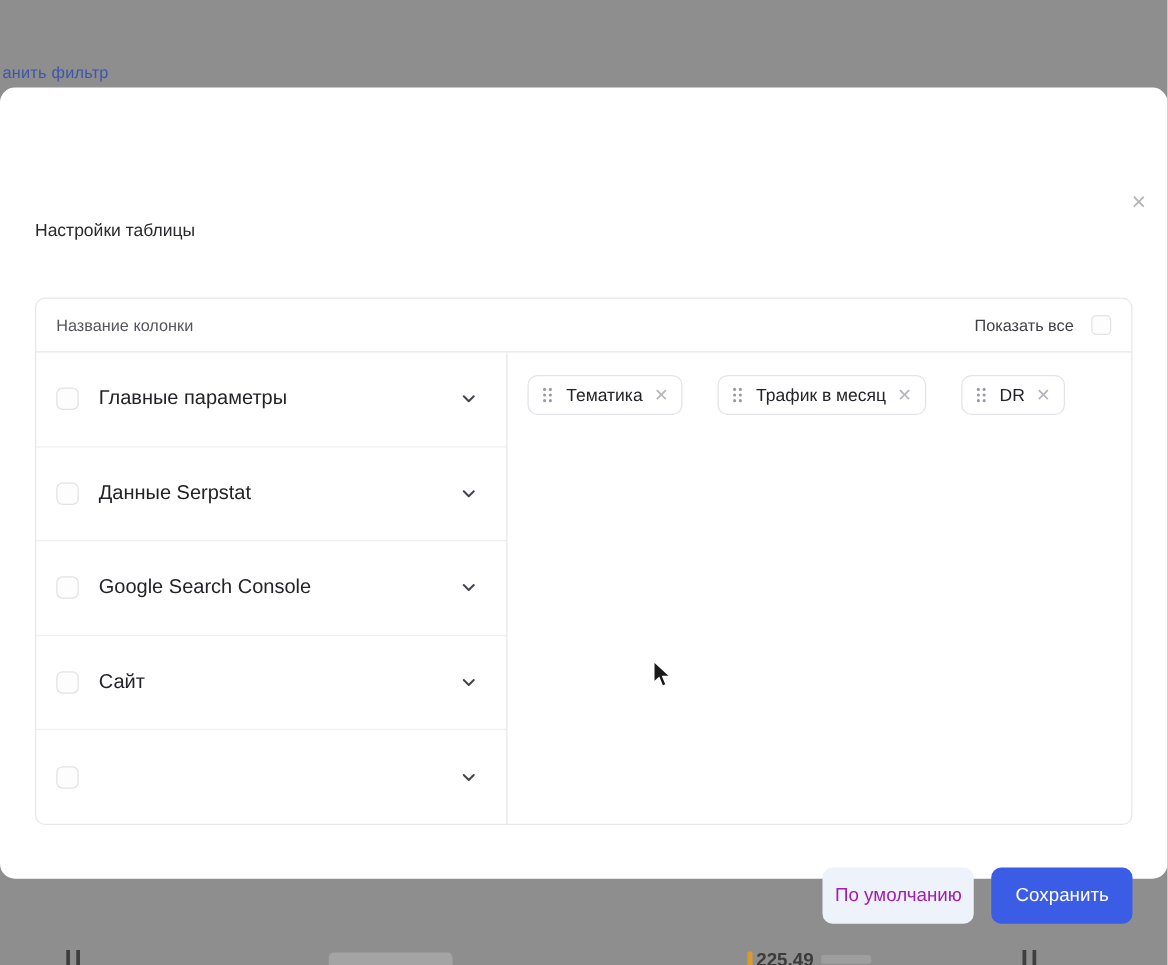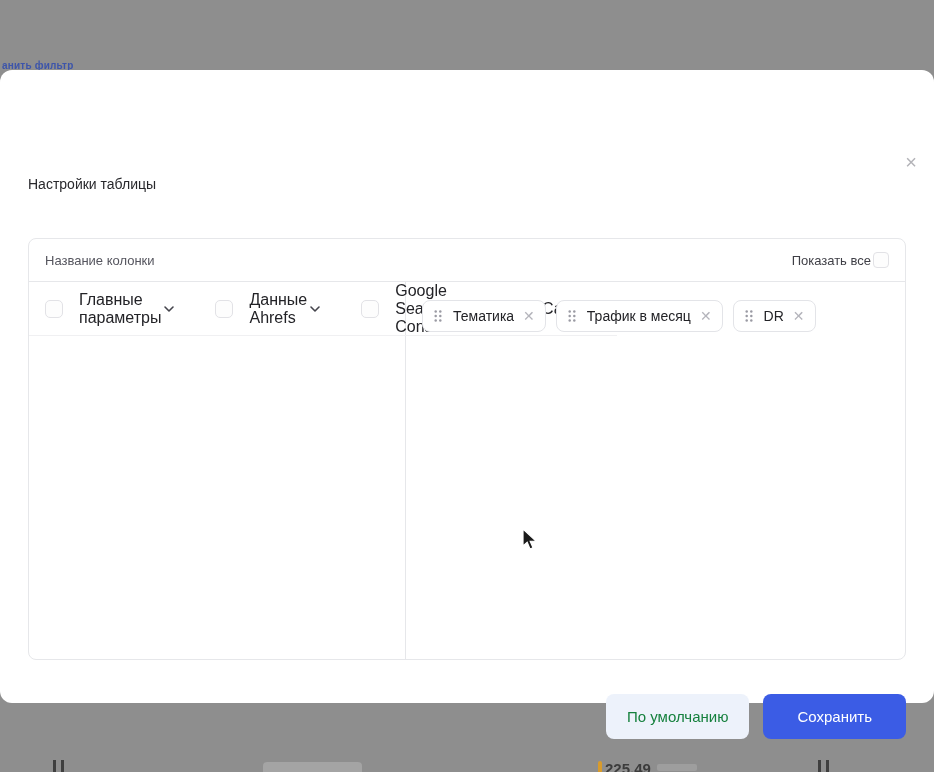--- a/index.html
+++ b/index.html
@@ -6,22 +6,22 @@
   html, body { width: 934px; height: 772px; }
   body {
     position: relative;
     font-family: "Liberation Sans", sans-serif;
     background: #8e8e8e;
     overflow: hidden;
   }
 
   
   .bg-link {
-    position: absolute; left: 2px; top: 60px;
-    font-size: 10px; font-weight: 700; color: #3d55aa;
+    position: absolute; left: 2px; top: 50px;
+    font-size: 13px; font-weight: 400; color: #3d55aa;
     letter-spacing: .2px;
   }
   .bottom-frag { position: absolute; top: 760px; }
   .two-bars { display: flex; gap: 5px; }
   .two-bars i { display: block; width: 3px; height: 14px; background: #3f3f3f; }
   .frag-pill {
     position: absolute; left: 263px; top: 762px;
     width: 99px; height: 14px; background: #a4a4a4;
     border-radius: 4px 4px 0 0;
   }
@@ -61,52 +61,52 @@
     display: flex; flex-direction: column;
   }
   .panel-header {
     height: 43px; flex: 0 0 43px;
     display: flex; align-items: center;
     padding: 0 16px;
     border-bottom: 1px solid #e6e7ea;
   }
   .panel-header .left-label { font-size: 13px; color: #55555e; }
   .panel-header .spacer { flex: 1; }
-  .panel-header .right-label { font-size: 13px; color: #3f3f46; margin-right: 2px; }
+  .panel-header .right-label { font-size: 13px; color: #3f3f46; margin-right: 14px; }
   .checkbox {
     display: inline-block; width: 16px; height: 16px;
     border: 1px solid #e2e2e6; border-radius: 4px;
     background: #fdfdfd; cursor: pointer;
   }
 
   .panel-body { display: flex; flex: 1; min-height: 0; }
   .col-left {
     width: 377px; flex: 0 0 377px;
     border-right: 1px solid #e6e7ea;
-    display: flex; 
+    display: flex; flex-direction: column;
   }
   .cat-row {
     height: 54px; flex: 1;
     display: flex; align-items: center;
     padding: 0 22px 0 16px;
     border-bottom: 1px solid #f0f0f2;
     cursor: pointer;
   }
   .cat-row:last-child { border-bottom: none; }
   .cat-row .checkbox { width: 18px; height: 18px; border-radius: 5px; flex: 0 0 18px; }
   .cat-row .cat-label { margin-left: 16px; font-size: 16px; color: #232327; }
   .cat-row .grow { flex: 1; }
   .green-dot {
     width: 8px; height: 8px; border-radius: 50%;
     background: #4ca764; margin-right: 14px;
   }
   .chevron { width: 16px; height: 16px; flex: 0 0 16px; }
 
   .col-right { flex: 1; padding: 18px 16px; }
-  .chips { display: flex; gap: 10px; flex-wrap: wrap; }
+  .chips { display: flex; gap: 28px; flex-wrap: wrap; }
   .chip {
     display: inline-flex; align-items: center;
     height: 32px; padding: 0 10px;
     border: 1px solid #e3e4e8; border-radius: 8px;
     background: #ffffff;
   }
   .chip .handle { width: 10px; height: 14px; margin-right: 10px; cursor: grab; }
   .chip .chip-label { font-size: 14px; color: #232327; white-space: nowrap; }
   .chip .chip-x {
     margin-left: 9px; font-size: 14px; color: #b4b4bb;
@@ -115,22 +115,22 @@
 
   .footer-buttons {
     position: absolute; right: 28px; top: 624px;
     display: flex; gap: 14px;
   }
   .btn {
     height: 45px; border: none; border-radius: 8px;
     font-family: "Liberation Sans", sans-serif;
     font-size: 15px; cursor: pointer;
   }
-  .btn-default { background: #edf2fb; color: #15803d; padding: 0 21px; }
-  .btn-save { background: #3b5ce5; color: #ffffff; padding: 0 34px; }
+  .btn-default { background: #edf2fb; color: #a21caf; padding: 0 10px; }
+  .btn-save { background: #3b5ce5; color: #ffffff; padding: 0 19px; }
 
   .cursor { position: absolute; left: 521px; top: 528px; pointer-events: none; }
 </style>
 </head>
 <body>
 
 <div class="bg-link">анить фильтр</div>
 
 <div class="bottom-frag two-bars" style="left:53px">
     <i></i>
@@ -162,29 +162,29 @@
 
         <div class="cat-row">
           <span class="checkbox"></span>
           <span class="cat-label">Главные параметры</span>
           <span class="grow"></span>
           <svg class="chevron" viewBox="0 0 16 16">
               <polyline points="4,6 8,10 12,6" fill="none" stroke="#44444c" stroke-width="1.6" stroke-linecap="round" stroke-linejoin="round"></polyline>
             </svg>
         </div>
 
-        <div class="cat-row">
-          <span class="checkbox"></span>
-          <span class="cat-label">Данные Ahrefs</span>
-          <span class="grow"></span>
-          <svg class="chevron" viewBox="0 0 16 16">
-              <polyline points="4,6 8,10 12,6" fill="none" stroke="#44444c" stroke-width="1.6" stroke-linecap="round" stroke-linejoin="round"></polyline>
-            </svg>
-        </div>
-
+
+        <div class="cat-row">
+          <span class="checkbox"></span>
+          <span class="cat-label">Данные Serpstat</span>
+          <span class="grow"></span>
+          <svg class="chevron" viewBox="0 0 16 16">
+              <polyline points="4,6 8,10 12,6" fill="none" stroke="#44444c" stroke-width="1.6" stroke-linecap="round" stroke-linejoin="round"></polyline>
+            </svg>
+        </div>
 
 
         <div class="cat-row">
           <span class="checkbox"></span>
           <span class="cat-label">Google Search Console</span>
           <span class="grow"></span>
           <svg class="chevron" viewBox="0 0 16 16">
               <polyline points="4,6 8,10 12,6" fill="none" stroke="#44444c" stroke-width="1.6" stroke-linecap="round" stroke-linejoin="round"></polyline>
             </svg>
         </div>

